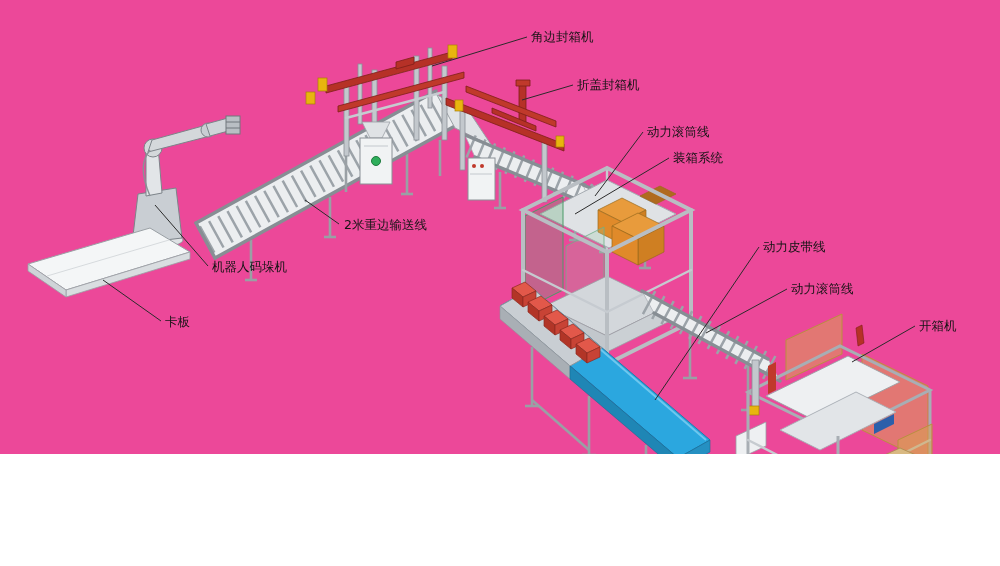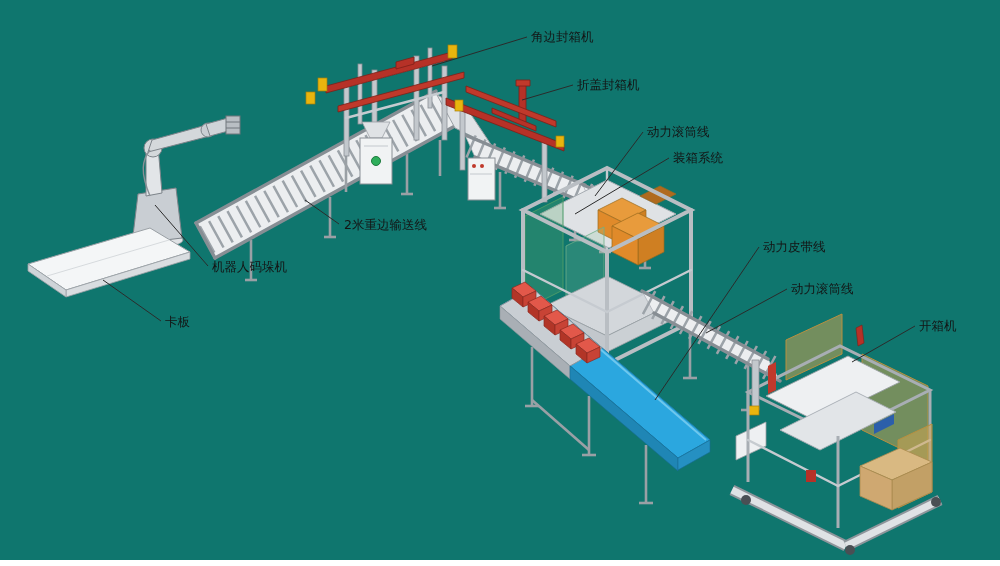--- a/index.html
+++ b/index.html
@@ -1,16 +1,16 @@
 <!DOCTYPE html>
 <html><head>
 <meta charset="utf-8">
 <style>
   html,body{margin:0;padding:0;background:#ffffff;}
-  .stage{position:relative;width:1000px;height:560px;background:#0f766e;overflow:hidden;
+  .stage{position:relative;width:1000px;height:454px;background:#ec4899;overflow:hidden;
          font-family:"DejaVu Sans","Liberation Sans",sans-serif;}
   svg{display:block;}
   .lbl{font-size:12.5px;fill:#141414;font-family:"DejaVu Sans","Liberation Sans",sans-serif;}
   .leader{stroke:#2b2b2b;stroke-width:1;}
   .frame{stroke:#b9bec3;stroke-width:4;fill:none;stroke-linecap:round;}
   .frame-thin{stroke:#c6cbd0;stroke-width:2.4;fill:none;stroke-linecap:round;}
   .rail{stroke:#878e94;stroke-width:3.4;fill:none;stroke-linecap:round;}
   .rollers{stroke:#9ca3a9;stroke-dasharray:2.5 8;fill:none;}
   .bed{fill:#eceef0;stroke:#aeb4ba;stroke-width:0.8;}
   .legs line{stroke:#9aa0a5;stroke-width:2.6;}

